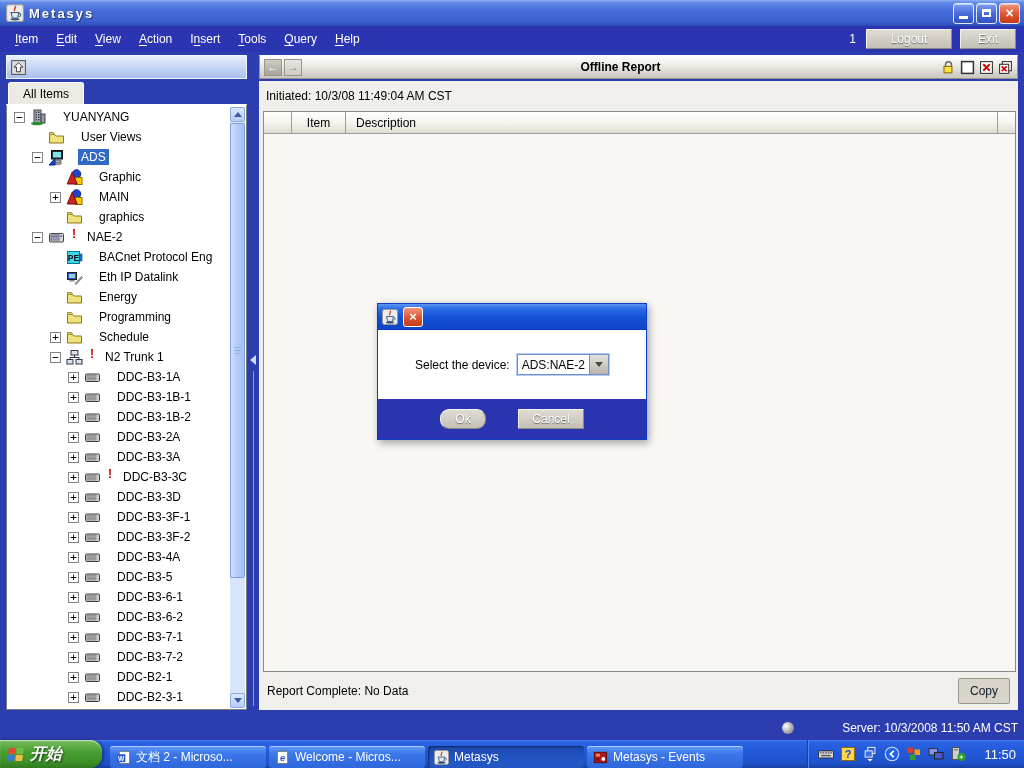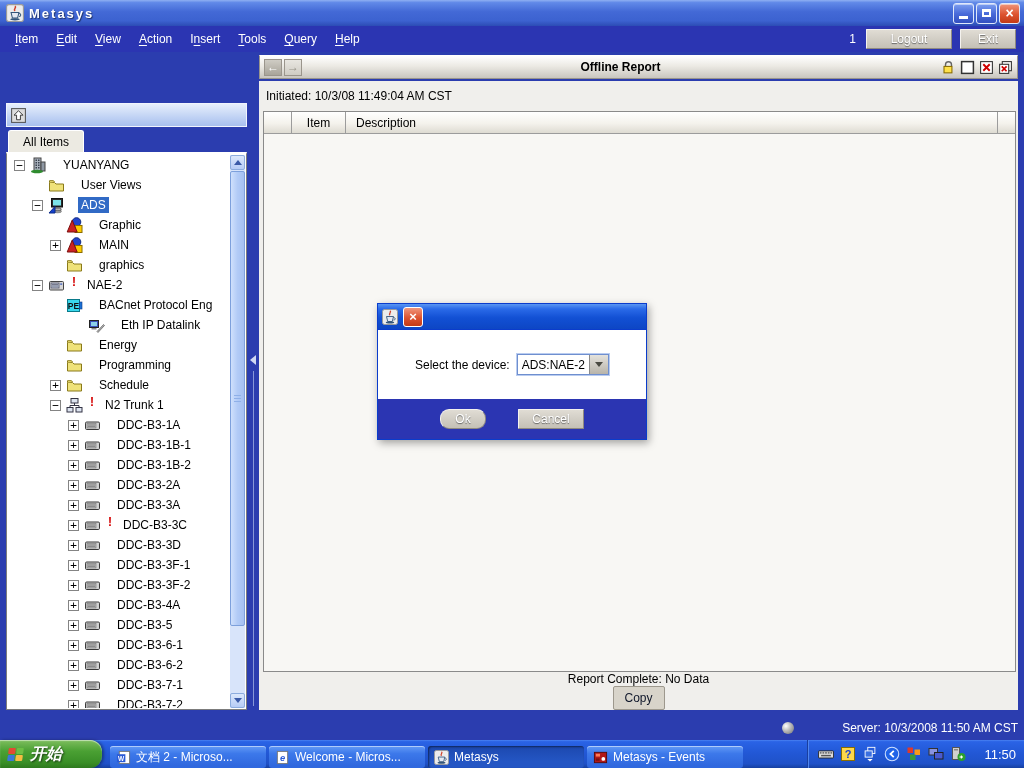--- a/index.html
+++ b/index.html
@@ -28,21 +28,21 @@
   .session-count { color:#fff; margin-right:10px; }
   .btn { background:linear-gradient(180deg,#e0dcd4 0%,#c4c0b6 100%); border:1px solid #8f8a80; border-top-color:#f4f2ee; border-left-color:#f4f2ee;
     color:#fff; text-shadow:0 1px 1px rgba(90,90,90,.9); font-size:12px; padding:2px 0; text-align:center; cursor:default; border-radius:1px;}
   .btn.logout { width:86px; margin-right:8px; }
   .btn.exit { width:56px; margin-right:2px; }
 
   
   .workspace { flex:1; display:flex; padding:3px 6px 5px 6px; background:#2b3daf; min-height:0; }
 
   
-  .left-col { width:241px; display:flex; flex-direction:column; min-height:0;margin-top:48px; }
+  .left-col { width:241px; display:flex; flex-direction:column; min-height:0; }
   .left-toolbar { height:24px; background:linear-gradient(180deg,#e7effc 0%,#c0d2f4 60%,#a8c0ee 100%);
     border:1px solid #f0f4fd; display:flex; align-items:center; padding:0 3px; }
   .left-toolbar .icon svg{ width:17px;height:17px;display:block; }
   .tabrow { height:25px; display:flex; align-items:flex-end; padding-left:2px; }
   .tab { background:#eceae2; color:#000; padding:4px 14px 3px 14px; border:1px solid #fff; border-bottom:none;
     border-radius:3px 3px 0 0; font-size:12px; }
   .treebox { flex:1; background:#fff; border:1px solid #7c7c7c; border-top:2px solid #fff; position:relative; overflow:hidden; }
   .tree { position:absolute; inset:1px 16px 1px 1px; overflow:hidden; }
   .tree-row { height:20px; display:flex; align-items:center; white-space:nowrap; cursor:default; }
   .expander { width:11px;height:11px; border:1px solid #848484; background:#fff; color:#000;
@@ -85,21 +85,21 @@
   .panel-content { flex:1; background:#f0efec; display:flex; flex-direction:column; min-height:0; }
   .initiated-row { height:30px; line-height:30px; padding-left:7px; color:#000; }
   .report-table { flex:1; margin:0 2px 0 4px; border:1px solid #8a8a8a; display:flex; flex-direction:column; background:#f8f7f4; min-height:0; }
   .thead { height:22px; display:flex; }
   .th { border-right:1px solid #9c9c9c; border-bottom:1px solid #9c9c9c;
     background:linear-gradient(180deg,#ffffff 0%,#f4f2ec 55%,#dedbd2 100%);
     display:flex; align-items:center; padding:0 10px; color:#000; }
   .th.c0 { width:28px; padding:0; } .th.c1 { width:54px; justify-content:center; } .th.c2 { flex:1; }
   .th.lane { width:17px; border-right:none; padding:0; }
   .tbody { flex:1; }
-  .report-bottom { height:38px; display:flex; align-items:center; padding:0 8px;flex-direction:column; }
+  .report-bottom { height:38px; display:flex; align-items:center; padding:0 8px; }
   .report-status { flex:1; color:#000; }
   .copy-btn { width:52px; height:26px; background:#d8d4ca; border:1px solid #9d988d; border-radius:2px;
     color:#0f172a; display:flex; align-items:center; justify-content:center; }
 
   
   .statusbar { height:25px; background:#2b3daf; display:flex; align-items:center; justify-content:flex-end; padding-right:6px; }
   .sphere { width:12px; height:12px; border-radius:50%; background:radial-gradient(circle at 4px 4px,#ffffff,#b8b8b8 45%,#6e6e6e); margin-right:48px; }
   .server-text { color:#fff; }
 
   
@@ -301,21 +301,21 @@
               <span class="expander-spacer"></span>
               <span class="icon">
                 <svg viewBox="0 0 17 17">
                   <rect x="1.5" y="2.5" width="12" height="12" fill="#39d8ec" stroke="#0a7a8a"></rect>
                   <text x="7.5" y="12" font-size="8.5" font-weight="bold" fill="#111" text-anchor="middle" font-family="Liberation Sans,sans-serif">PE</text>
                   <rect x="13.5" y="5" width="2.5" height="7" fill="#1a6fd4" stroke="#0a3a88" stroke-width="0.6"></rect>
                 </svg>
               </span>
               <span class="tree-label">BACnet Protocol Eng</span>
             </div>
-            <div class="tree-row" style="padding-left:64px">
+            <div class="tree-row" style="padding-left:42px">
               <span class="expander-spacer"></span>
               <span class="icon">
                 <svg viewBox="0 0 17 17">
                   <rect x="1.5" y="3.5" width="9" height="7" fill="#3a4fb8" stroke="#222"></rect>
                   <rect x="3" y="5" width="6" height="4" fill="#8ad0e8"></rect>
                   <rect x="3.5" y="11" width="5" height="1.5" fill="#888"></rect>
                   <path d="M9 14.5 L15.5 7.5 l1 1 L10 15.5 z" fill="#b0b0b0" stroke="#444" stroke-width="0.6"></path>
                 </svg>
               </span>
               <span class="tree-label">Eth IP Datalink</span>

